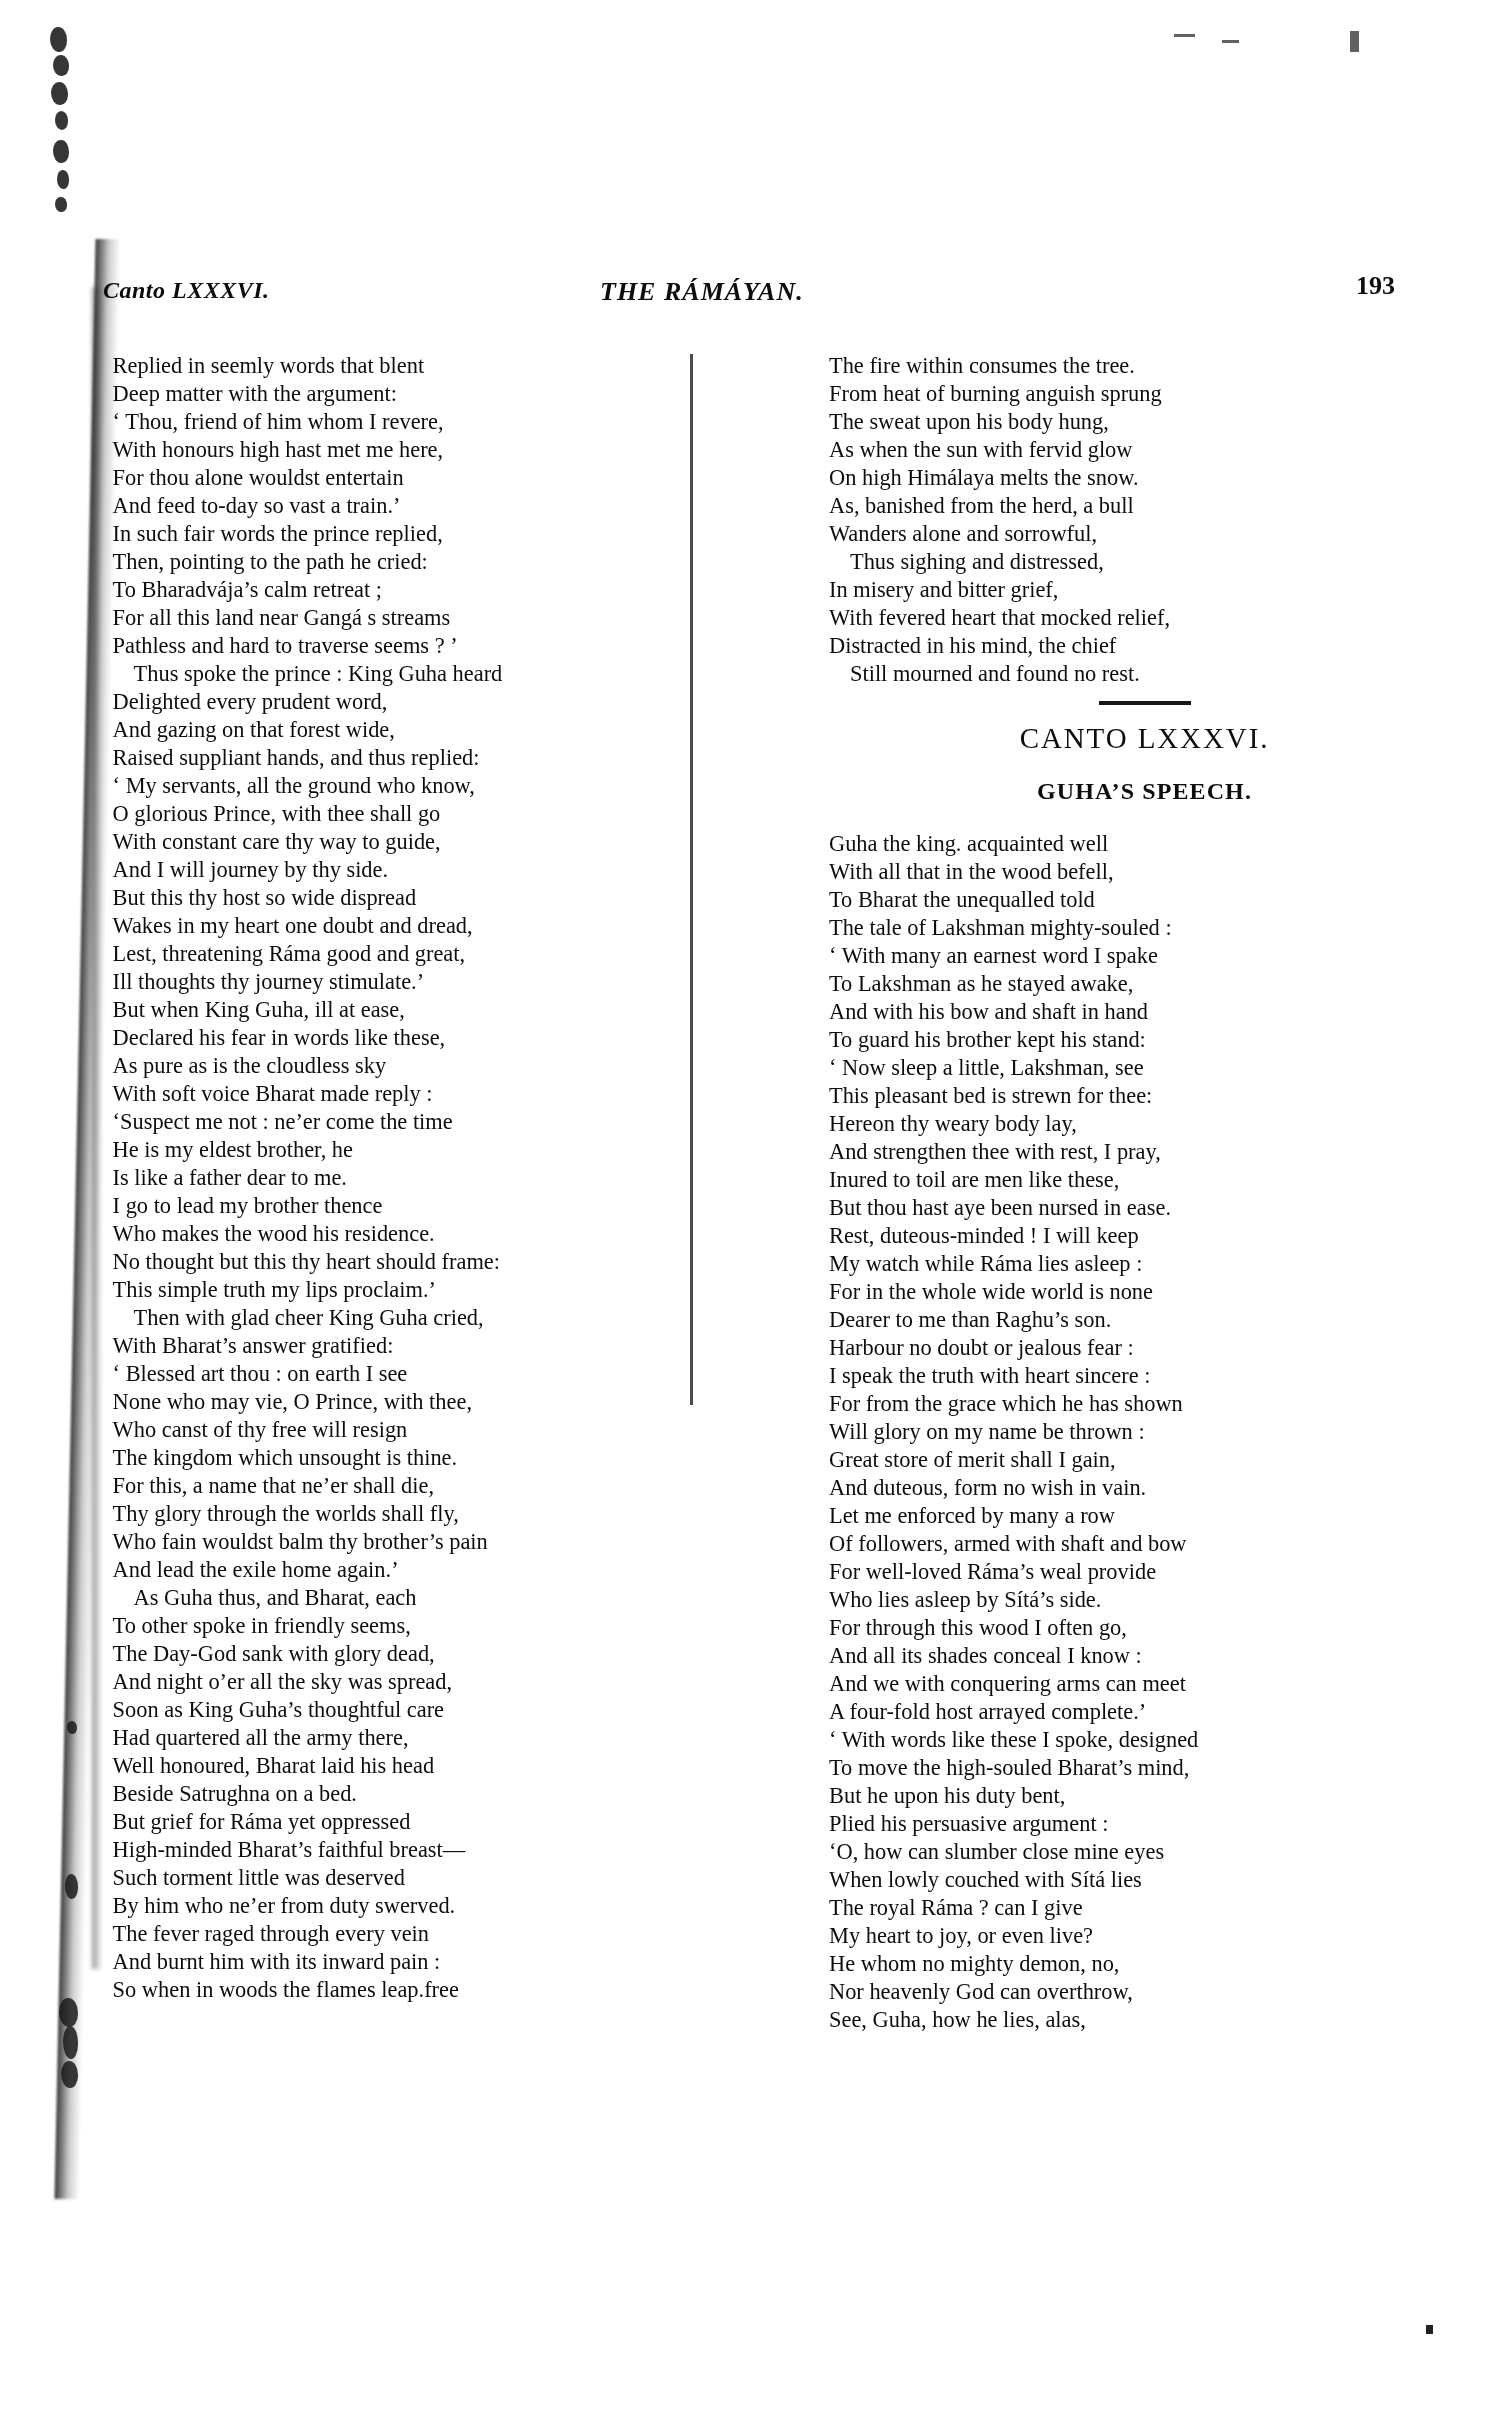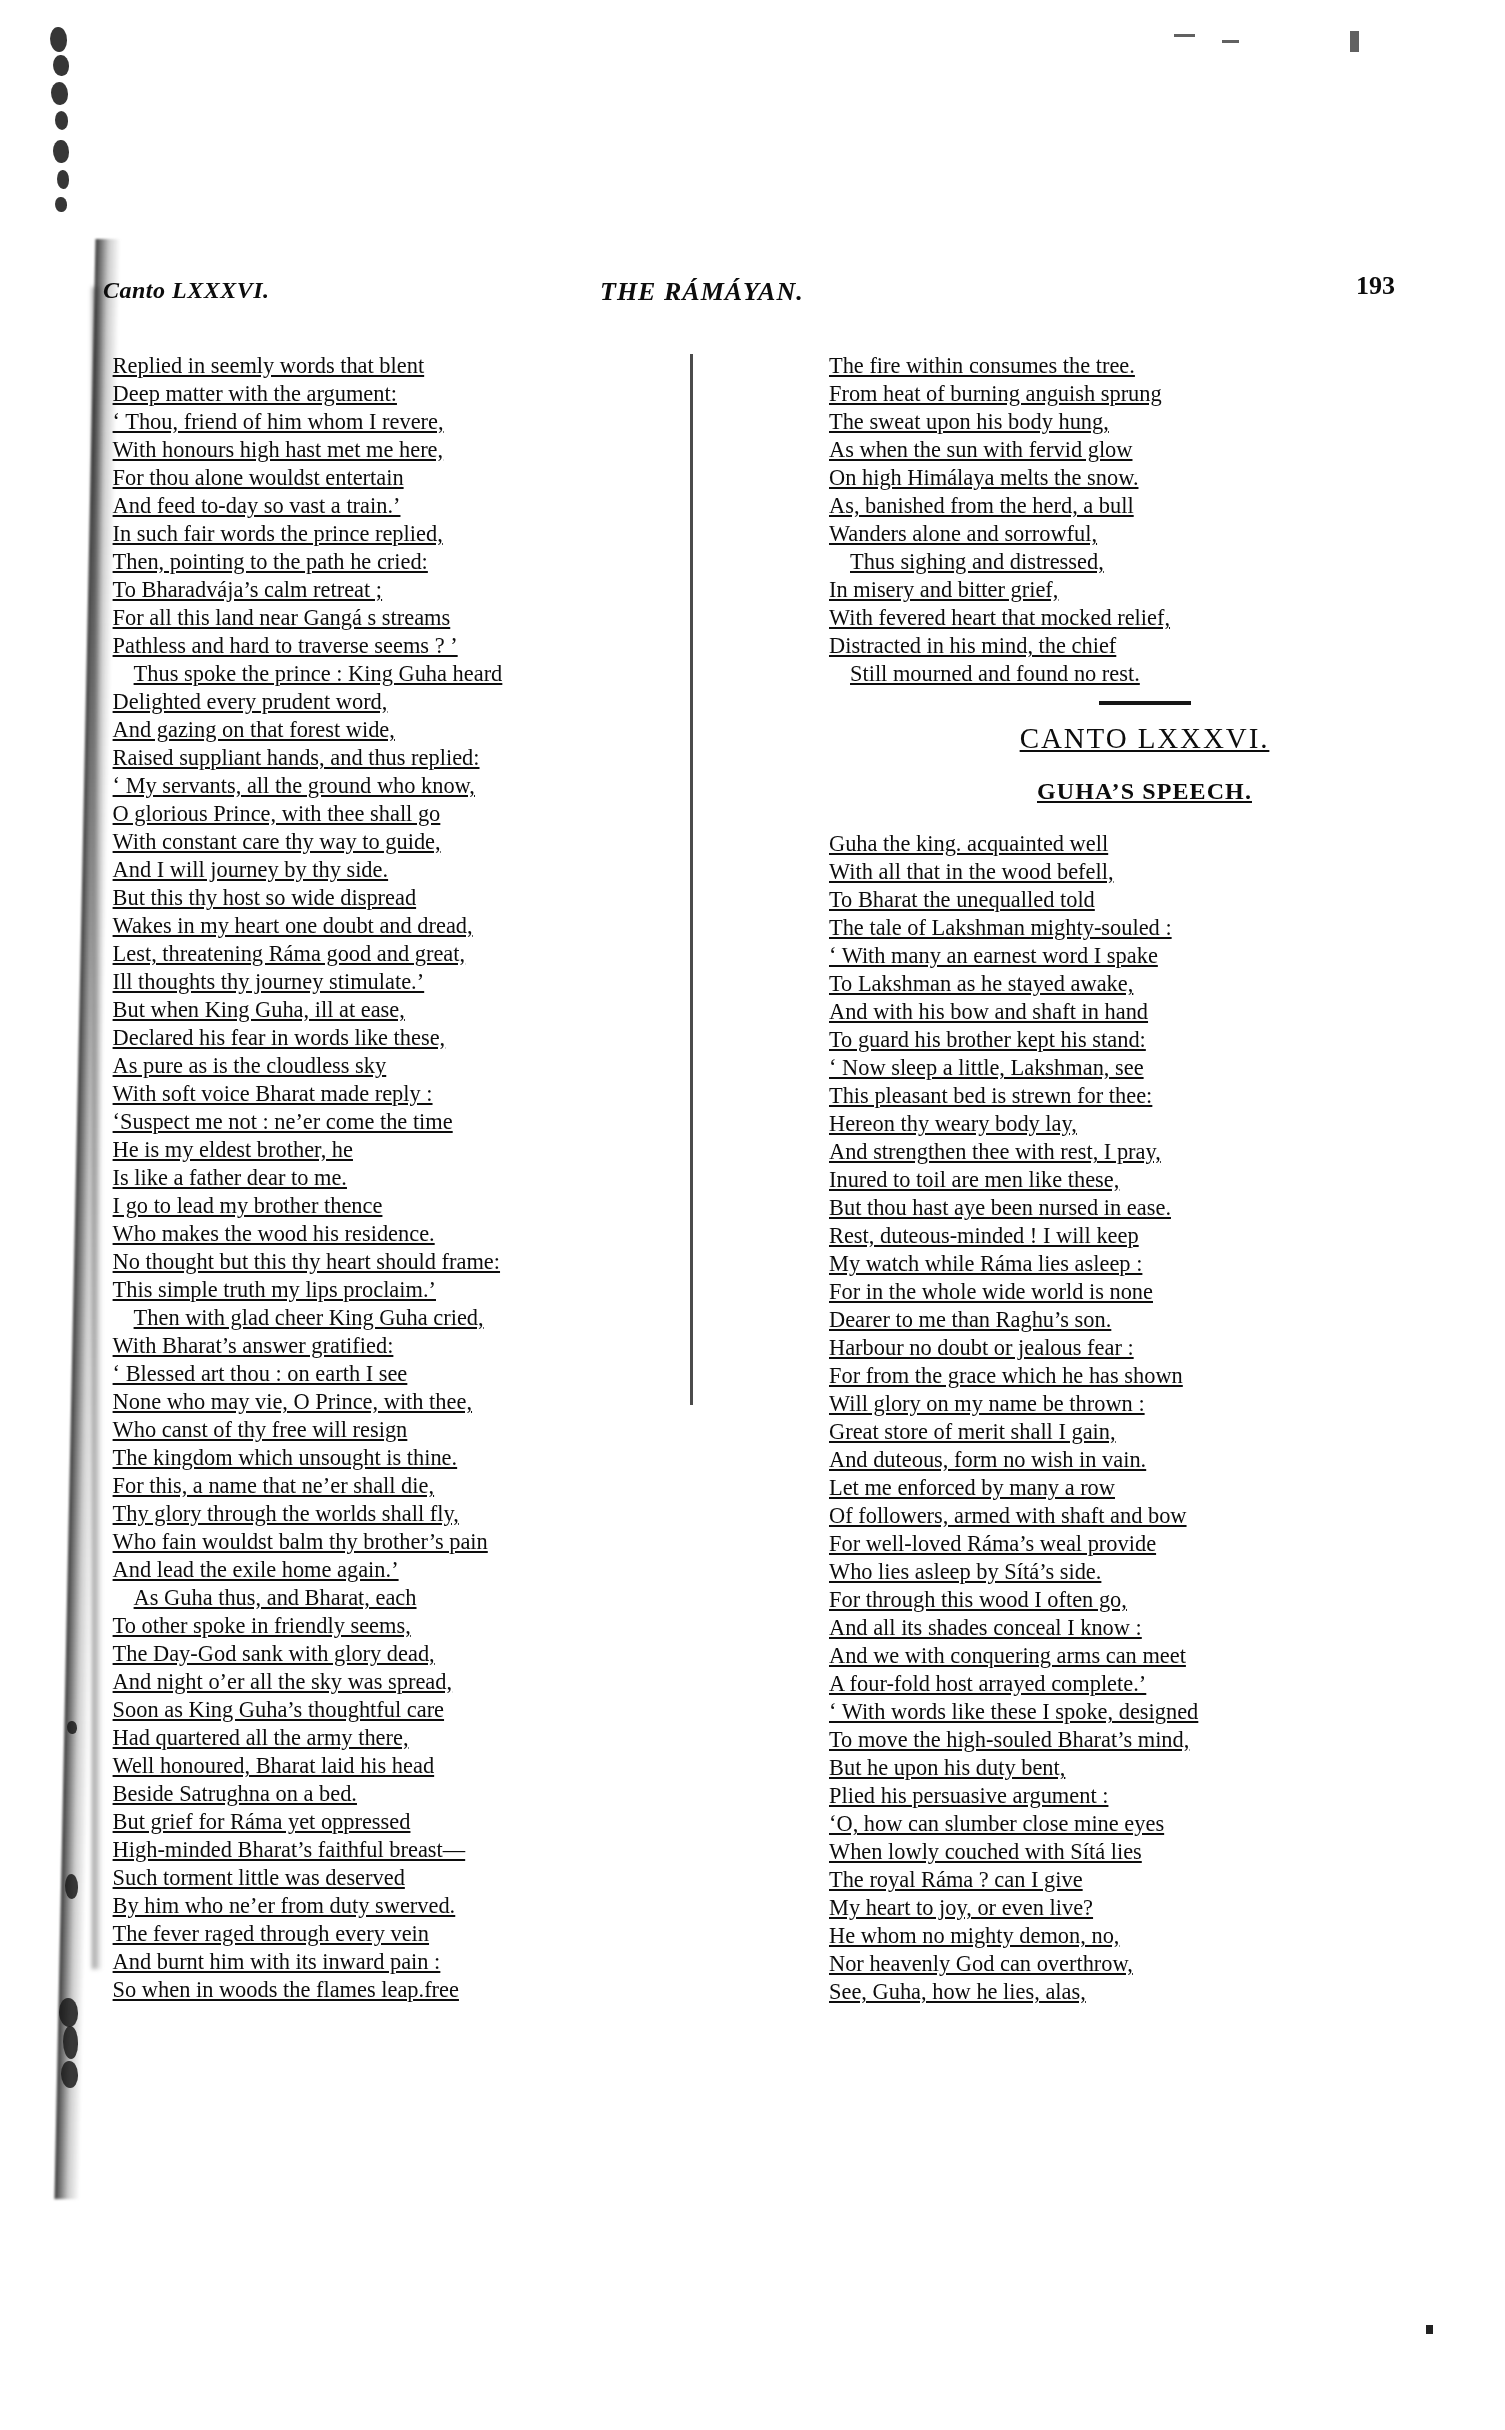--- a/index.html
+++ b/index.html
@@ -103,21 +103,20 @@
     position: absolute;
     left: 103px;
     top: 352px;
     width: 1338px;
   }
   .col {
     position: absolute;
     top: 0;
     font-size: 22.4px;
     line-height: 28px;
-    text-decoration: underline;
   }
   .col-left { left: 9.6px; width: 612px; }
   .col-right { left: 726px; width: 631px; }
 
   .rule-vert {
     position: absolute;
     left: 690px;
     top: 354px;
     width: 2.9px;
     height: 1051px;
@@ -291,20 +290,21 @@
           <div class="line">This pleasant bed is strewn for thee:</div>
           <div class="line">Hereon thy weary body lay,</div>
           <div class="line">And strengthen thee with rest, I pray,</div>
           <div class="line">Inured to toil are men like these,</div>
           <div class="line">But thou hast aye been nursed in ease.</div>
           <div class="line">Rest, duteous-minded ! I will keep</div>
           <div class="line">My watch while Ráma lies asleep :</div>
           <div class="line">For in the whole wide world is none</div>
           <div class="line">Dearer to me than Raghu’s son.</div>
           <div class="line">Harbour no doubt or jealous fear :</div>
+          <div class="line">I speak the truth with heart sincere :</div>
           <div class="line">For from the grace which he has shown</div>
           <div class="line">Will glory on my name be thrown :</div>
           <div class="line">Great store of merit shall I gain,</div>
           <div class="line">And duteous, form no wish in vain.</div>
           <div class="line">Let me enforced by many a row</div>
           <div class="line">Of followers, armed with shaft and bow</div>
           <div class="line">For well-loved Ráma’s weal provide</div>
           <div class="line">Who lies asleep by Sítá’s side.</div>
           <div class="line">For through this wood I often go,</div>
           <div class="line">And all its shades conceal I know :</div>

